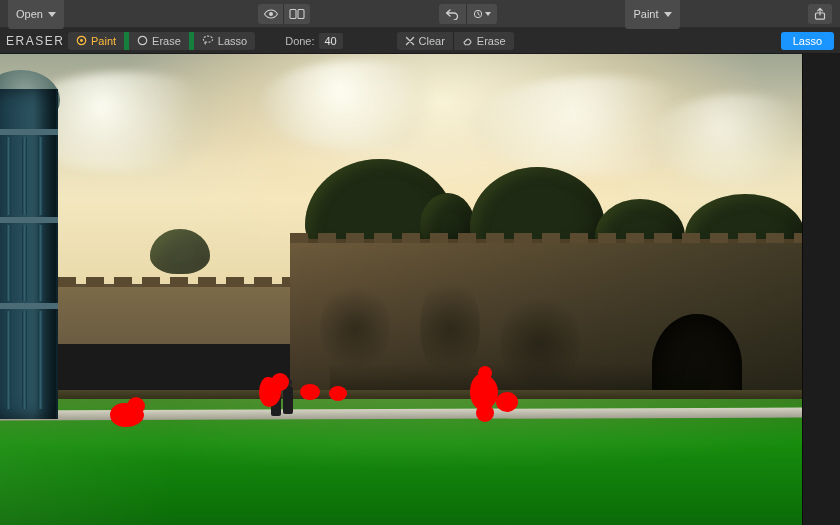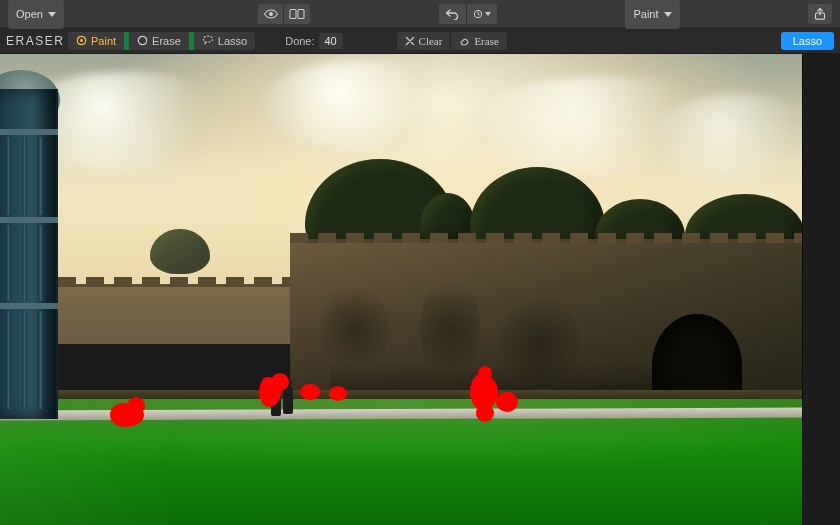--- a/index.html
+++ b/index.html
@@ -34,21 +34,21 @@
 
   .mode-group { display: inline-flex; }
   .mode-group .mbtn { height: 18px; display: inline-flex; align-items: center; gap: 4px; padding: 0 8px; background: #3a3a3a; border-right: 5px solid #15803d; color: #c8c8c8; cursor: pointer; }
   .mode-group .mbtn:first-child { border-radius: 3px 0 0 3px; }
   .mode-group .mbtn:last-child { border-radius: 0 3px 3px 0; border-right: none; }
   .mode-group .mbtn.active { color: #ffbc3f; }
 
   .size-block { display: inline-flex; align-items: center; gap: 4px; margin-left: 24px; }
   .size-block .val { width: 24px; height: 16px; background: #3a3a3a; border-radius: 2px; display: inline-flex; align-items: center; justify-content: center; color: #e2e2e2; }
 
-  .act-group { display: inline-flex; font-family: Liberation Serif, serif; }
+  .act-group { display: inline-flex; }
   .act-group .abtn { height: 18px; display: inline-flex; align-items: center; gap: 4px; padding: 0 8px; background: #3a3a3a; border-right: 1px solid #252525; color: #c8c8c8; cursor: pointer; }
   .act-group .abtn:first-child { border-radius: 3px 0 0 3px; }
   .act-group .abtn:last-child { border-radius: 0 3px 3px 0; border-right: none; }
 
   .done-btn { height: 18px; padding: 0 12px; background: #1a94ff; color: #fff; border-radius: 3px; display: inline-flex; align-items: center; cursor: pointer; font-weight: 500; }
 
   .canvas-area { width: 840px; height: 471px; background: #1a1a1a; position: relative; display: flex; }
   .image-stage { position: relative; width: 802px; height: 471px; overflow: hidden; }
   .side-strip { width: 38px; height: 471px; background: #1c1c1c; border-left: 1px solid #0c0c0c; }
 

